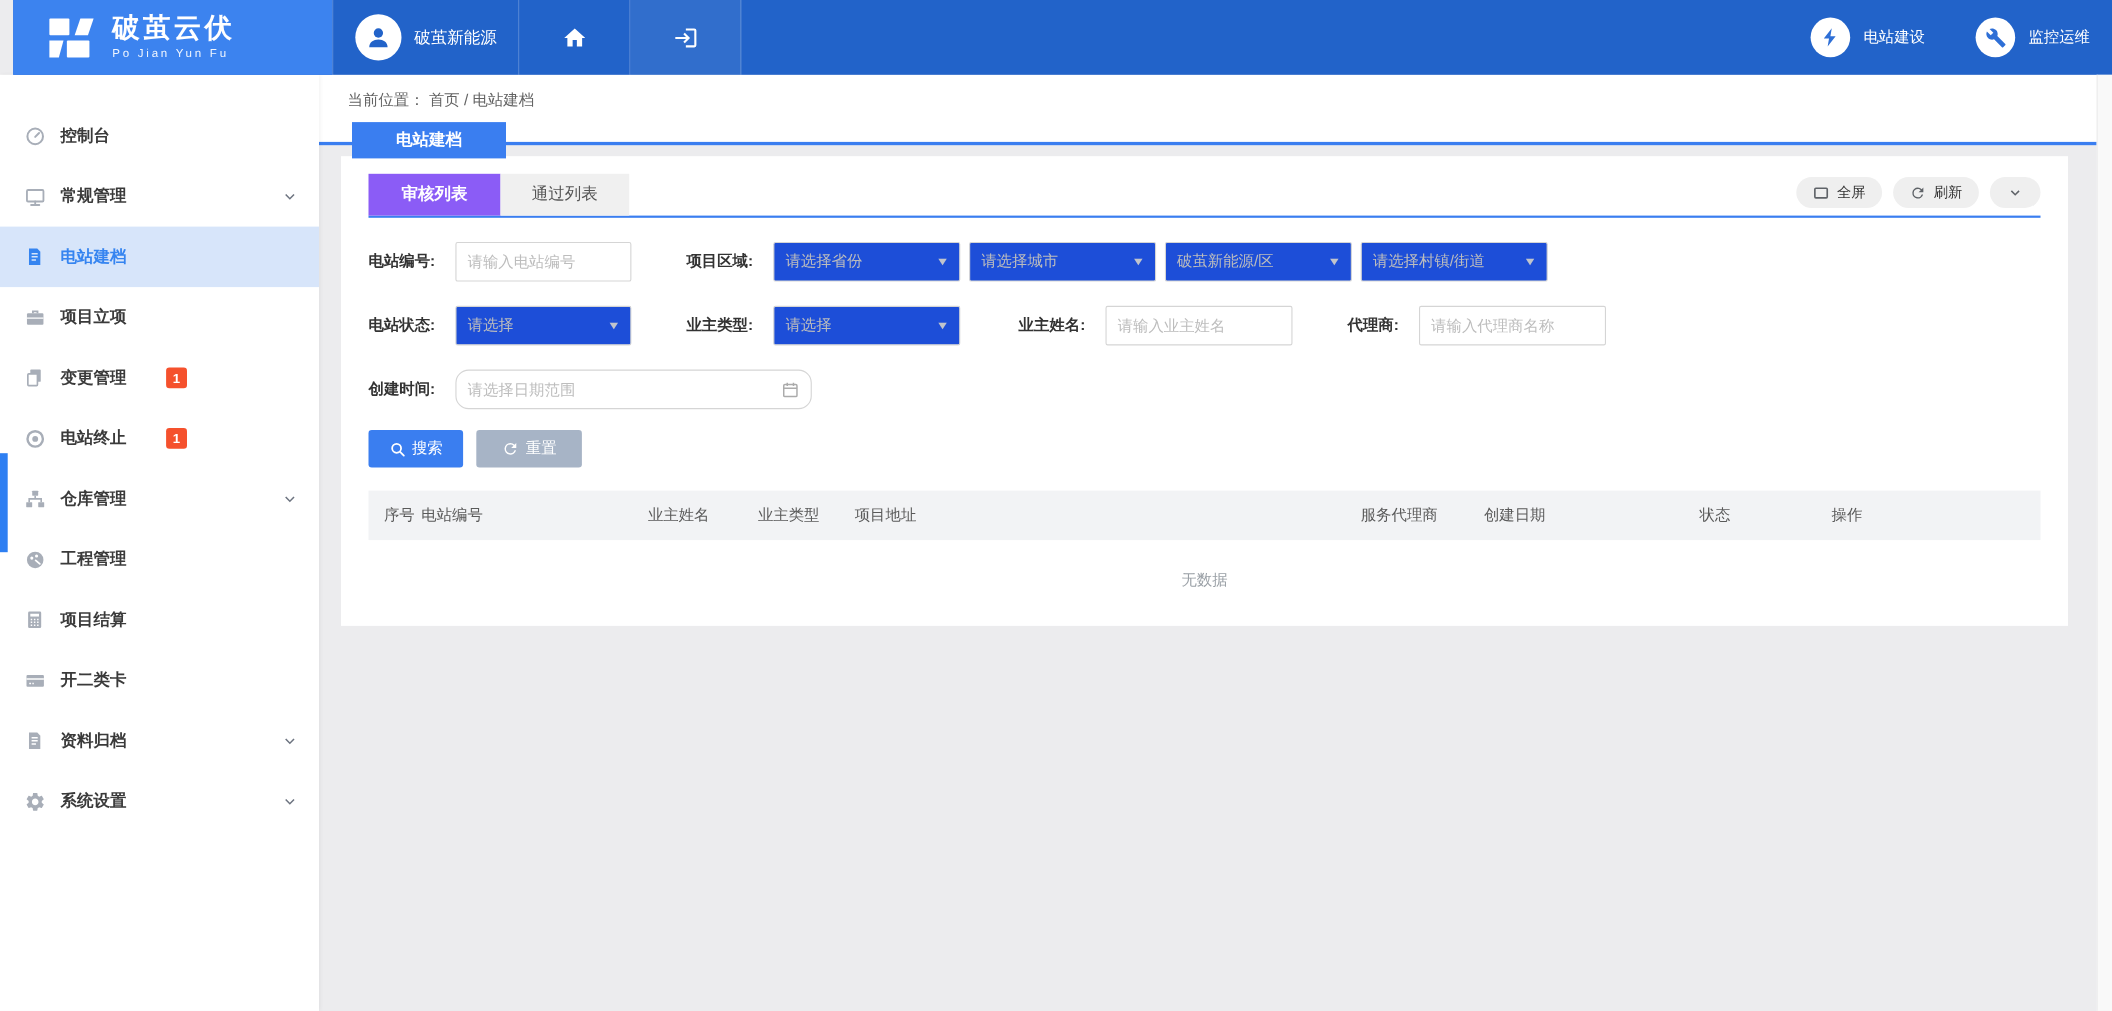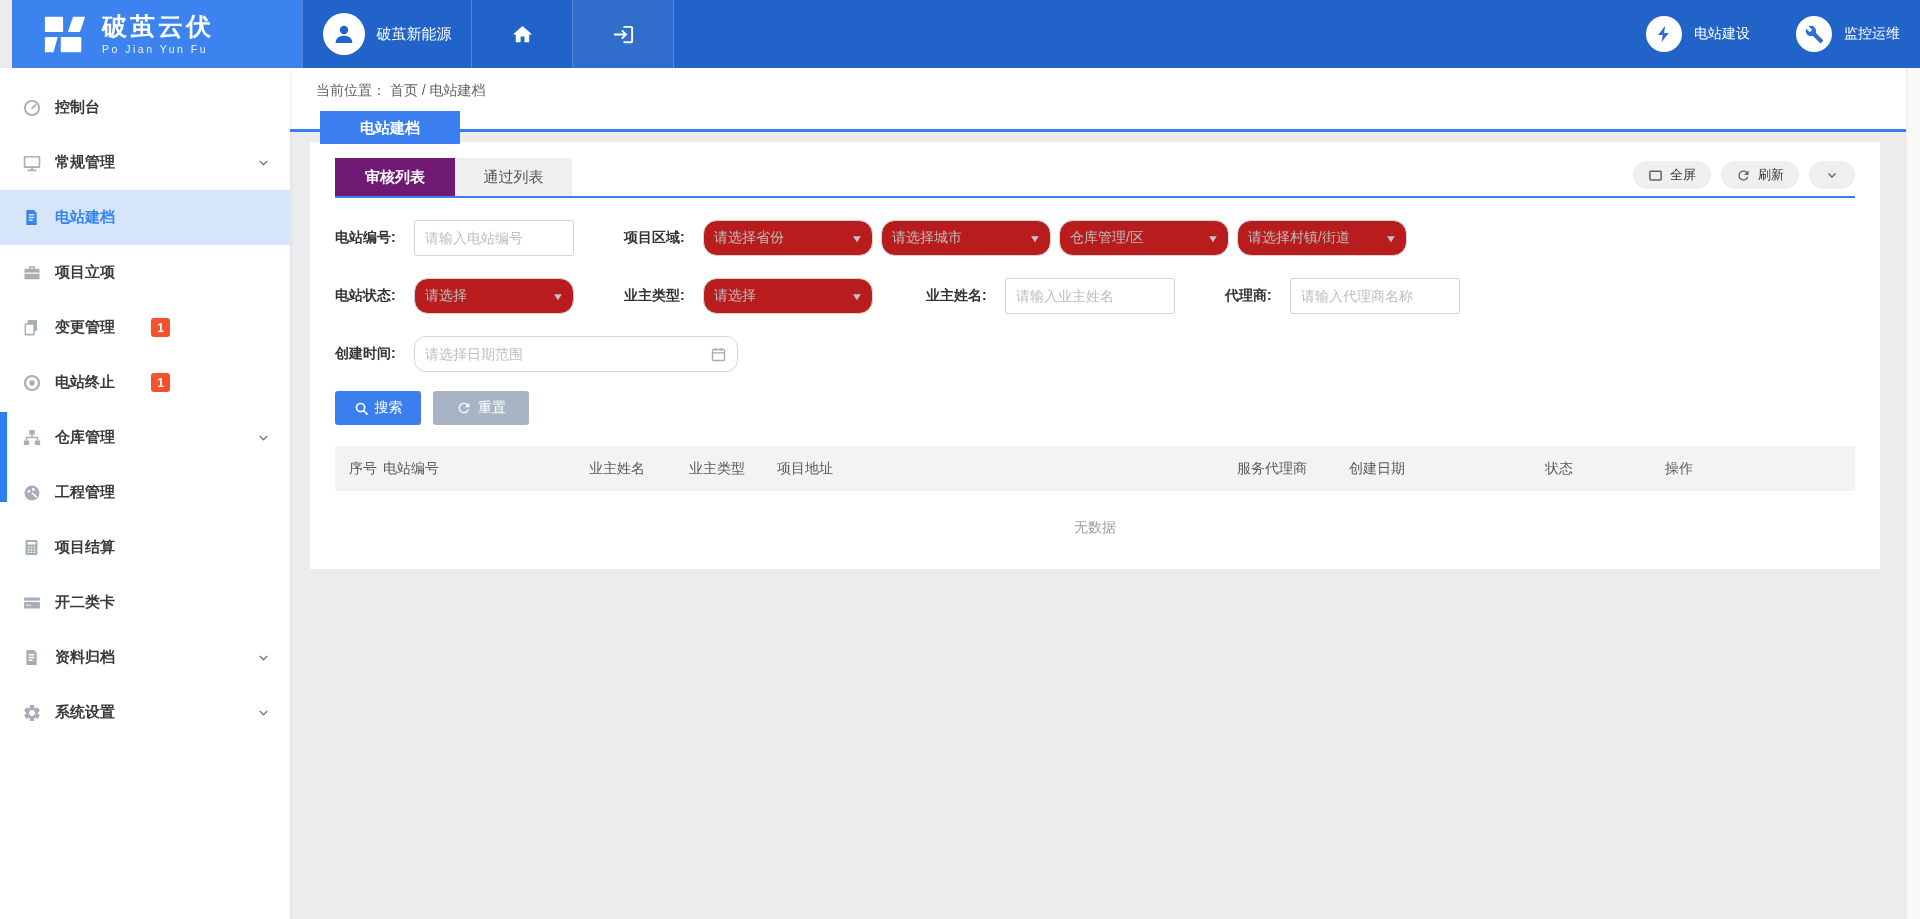--- a/index.html
+++ b/index.html
@@ -17,57 +17,57 @@
   .nav-cell.login { width:101px; background:rgba(255,255,255,.07); }
   .avatar { width:42px; height:42px; border-radius:50%; background:#fff; display:flex; align-items:center; justify-content:center; flex:none; }
   .company { color:#fff; font-size:15px; white-space:nowrap; }
   .nav-spacer { flex:1; }
   .nav-right { display:flex; align-items:center; gap:46px; padding-right:32px; }
   .nav-right-item { display:flex; align-items:center; gap:12px; cursor:pointer; }
   .circle-ic { width:36px; height:36px; border-radius:50%; background:#fff; display:flex; align-items:center; justify-content:center; }
   .nav-right-item span { color:#fff; font-size:14px; }
 
   
-  .sidebar { position:fixed; top:68px; left:0; bottom:0; width:290px; background:#fff; box-shadow:1px 0 4px rgba(0,0,0,.06); z-index:10; padding-top:12px; }
+  .sidebar { position:fixed; top:68px; left:0; bottom:0; width:290px; background:#fff; box-shadow:1px 0 4px rgba(0,0,0,.06); z-index:10; padding-top:28px; }
   .side-scroll-thumb { position:absolute; left:0; top:344px; width:7px; height:90px; background:#2e7ff2; }
   .menu-item { height:55px; display:flex; align-items:center; padding:0 20px 0 22px; cursor:pointer; color:#3a3a3a; }
   .menu-item .mi-icon { width:20px; height:20px; color:#a8aeb8; flex:none; display:flex; align-items:center; }
   .menu-item .mi-label { font-size:15px; font-weight:bold; margin-left:13px; }
   .menu-item.active { background:#d7e5fa; color:#3584f0; }
   .menu-item.active .mi-icon { color:#3584f0; }
   .badge { margin-left:36px; min-width:19px; height:19px; border-radius:3px; background:#f5512d; color:#fff; font-size:12px; font-weight:bold; display:flex; align-items:center; justify-content:center; padding:0 3px; }
   .mi-chevron { margin-left:auto; color:#6d7480; display:flex; }
 
   
   .main { position:fixed; top:68px; left:290px; right:0; bottom:0; background:#ececee; overflow:hidden; }
   .top-white { background:#fff; border-bottom:3px solid #3a7ef0; padding:14px 0 0 26px; height:64px; }
   .breadcrumb { font-size:14px; color:#636363; }
   .page-tab { display:inline-block; margin:11px 0 0 4px; width:140px; height:33px; background:#3a7ef0; color:#fff; font-size:15px; font-weight:bold; text-align:center; line-height:33px; cursor:pointer; }
 
   .panel { margin:10px 40px 0 20px; background:#fff; height:427px; padding:0 25px; }
   .panel-tabs { display:flex; align-items:flex-end; padding-top:16px; border-bottom:2px solid #3a7ef0; height:56px; }
   .ptab { width:120px; height:38px; text-align:center; line-height:38px; font-size:15px; cursor:pointer; }
-  .ptab.active { background:#701a75; color:#fff; font-weight:bold; }
+  .ptab.active { background:#8b5cf6; color:#fff; font-weight:bold; }
   .ptab.plain { width:117px; background:#f0f0f0; color:#555; }
   .ptab-spacer { flex:1; }
   .pills { display:flex; align-items:center; gap:10px; align-self:center; margin-bottom:4px; }
   .pill { height:28px; border:none; border-radius:14px; background:#efefef; color:#333; font-size:13px; font-family:inherit; display:flex; align-items:center; gap:7px; padding:0 15px; cursor:pointer; }
   .pill svg { color:#5f6368; }
   .pill.sq { width:46px; justify-content:center; padding:0; }
 
   
   .filters { margin-top:22px; }
   .f-row { display:flex; align-items:center; margin-bottom:22px; }
   .f-label { font-size:14px; font-weight:bold; color:#333; margin-right:12px; white-space:nowrap; }
   .w67 { width:67px; } .w53 { width:53px; }
   .gap50 { width:50px; flex:none; } .gap45 { width:45px; flex:none; }
   .t-input { width:160px; height:36px; border:1px solid #d5d5d5; border-radius:2px; padding:0 10px; font-size:14px; color:#333; font-family:inherit; outline:none; }
   .t-input.w170 { width:170px; }
   .t-input::placeholder { color:#bdbdbd; }
-  .sel { width:160px; height:36px; border:1px solid #d5d5d5; border-radius:14px; display:flex; align-items:center; padding:0 10px; cursor:pointer; background:#b91c1c; }
+  .sel { width:160px; height:36px; border:1px solid #d5d5d5; border-radius:2px; display:flex; align-items:center; padding:0 10px; cursor:pointer; background:#1d4ed8; }
   .sel.w170 { width:170px; margin-right:8px; }
   .sel .ph { flex:1; font-size:14px; color:#bdbdbd; white-space:nowrap; overflow:hidden; }
   .sel .caret { font-size:10px; color:#c0c4cc; transform:scaleX(1.3); }
   .date-wrap { width:324px; height:36px; border:1px solid #d5d5d5; border-radius:12px; display:flex; align-items:center; padding:0 10px; }
   .date-wrap input { flex:1; border:none; outline:none; font-size:14px; font-family:inherit; color:#333; }
   .date-wrap input::placeholder { color:#bdbdbd; }
   .date-wrap svg { color:#ababab; flex:none; }
 
   .btn-row { display:flex; gap:12px; margin-top:19px; }
   .btn { height:34px; border:none; border-radius:3px; color:#fff; font-size:14px; font-family:inherit; display:flex; align-items:center; justify-content:center; gap:6px; cursor:pointer; }
@@ -341,21 +341,21 @@
         <span class="f-label w67">项目区域:</span>
         <div class="sel w170">
           <span class="ph">请选择省份</span>
           <span class="caret">▼</span>
         </div>
         <div class="sel w170">
           <span class="ph">请选择城市</span>
           <span class="caret">▼</span>
         </div>
         <div class="sel w170">
-          <span class="ph">仓库管理/区</span>
+          <span class="ph">破茧新能源/区</span>
           <span class="caret">▼</span>
         </div>
         <div class="sel w170">
           <span class="ph">请选择村镇/街道</span>
           <span class="caret">▼</span>
         </div>
       </div>
 
       <div class="f-row">
         <span class="f-label w67">电站状态:</span>

